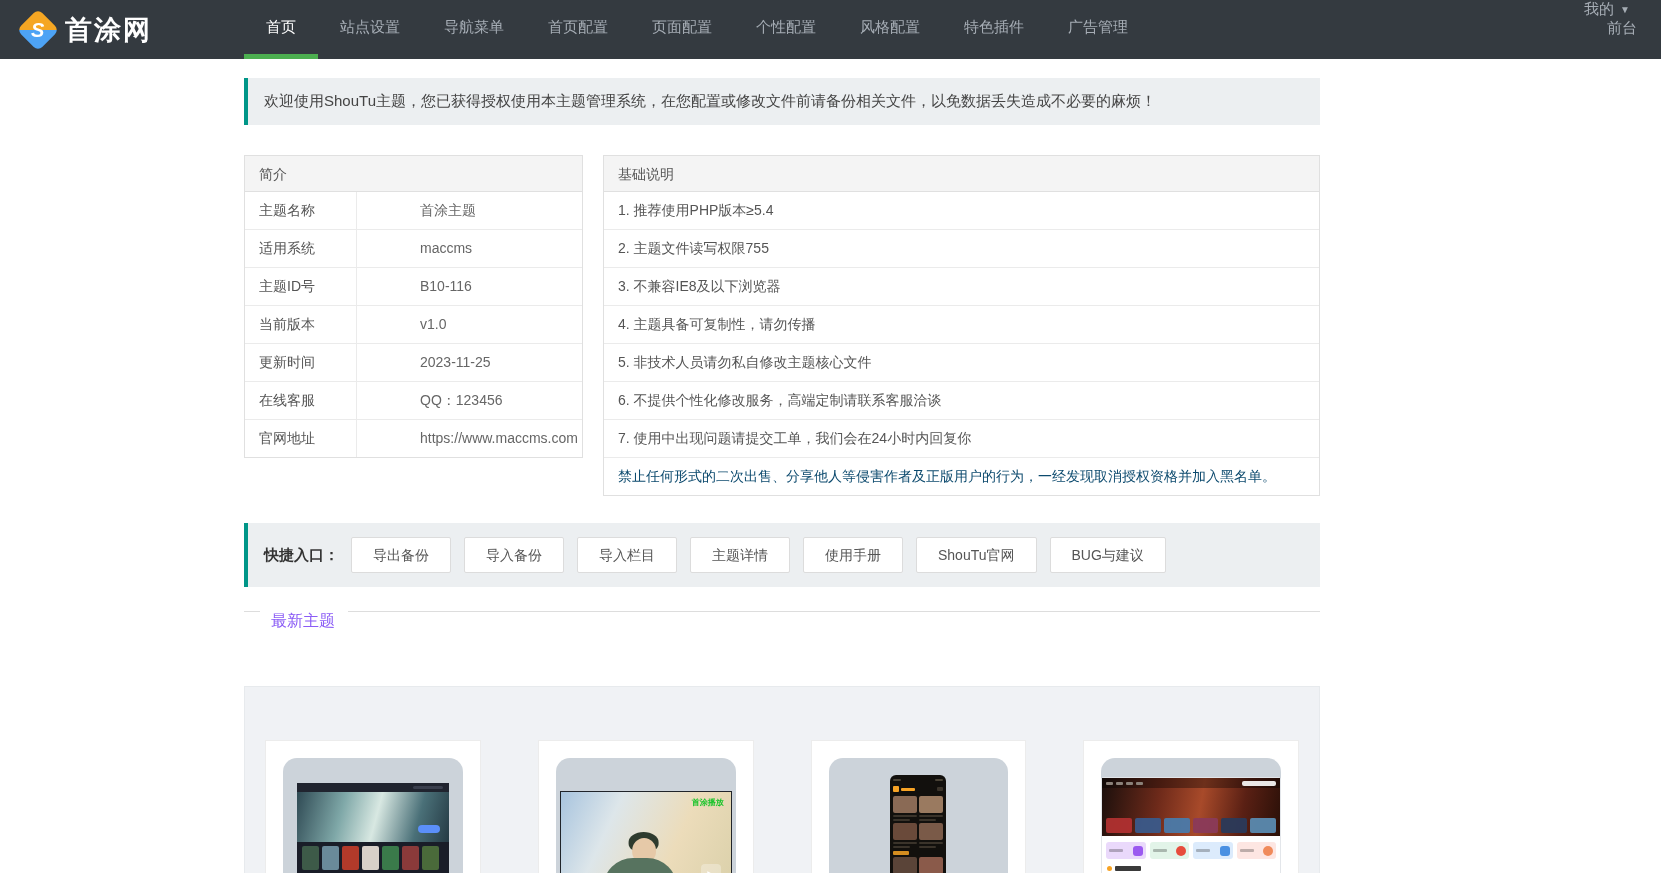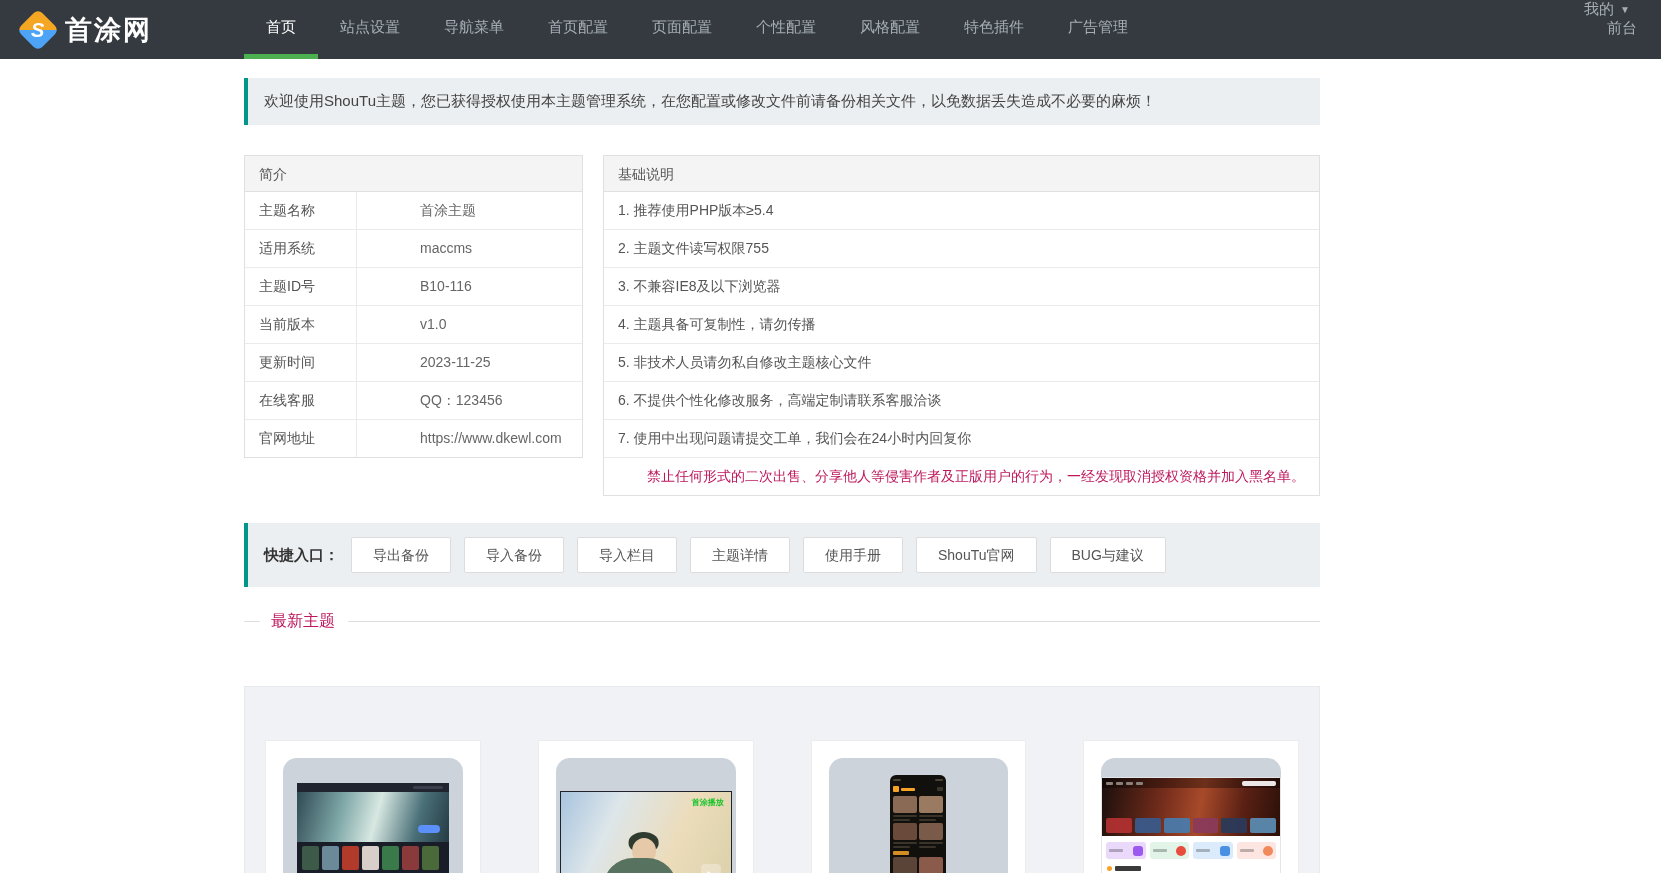--- a/index.html
+++ b/index.html
@@ -39,29 +39,29 @@
   .panel-left { width:339px; flex:none; }
   .panel-right { flex:1; }
   .panel-header { background:#f4f4f4; border-bottom:1px solid #e0e0e0; padding:0 14px;
     height:36px; line-height:36px; font-size:14px; color:#555; }
   .irow { display:flex; font-size:14px;gap:47px; }
   .irow + .irow { border-top:1px solid #ebebeb; }
   .irow .lbl { width:112px; flex:none; padding:10px 0 10px 14px; border-right:1px solid #ebebeb; color:#555; line-height:17px; }
   .irow .val { padding:10px 12px 10px 16px; color:#666; line-height:17px; }
   .nrow { padding:10px 14px; font-size:14px; color:#555; line-height:17px; }
   .nrow + .nrow { border-top:1px solid #ebebeb; }
-  .nrow.warning { color:#be185d;text-align:right; }
+  .nrow.warning { color:#0c4a6e; }
 
   .quick { margin-top:27px; background:#eceff1; border-left:4px solid #009688;
     padding:14px 16px; display:flex; align-items:center; }
   .quick-label { font-size:15px; font-weight:bold; color:#333; margin-right:12px; }
   .qbtn { background:#fff; border:1px solid #dcdcdc; border-radius:2px; height:36px; line-height:34px;
     padding:0 21px; font-size:14px; color:#555; margin-right:13px; cursor:pointer; white-space:nowrap; }
 
-  .section-title { margin-top:24px; display:flex; align-items:center; font-size:16px; color:#be185d; }
+  .section-title { margin-top:24px; display:flex; font-size:16px; color:#8b5cf6; }
   .line-s { width:16px; height:1px; background:#ddd; margin-right:11px; }
   .line-l { flex:1; height:1px; background:#ddd; margin-left:13px; }
 
   
   .cards-box { margin-top:54px; background:#f0f2f5; border:1px solid #e7eaed;
     padding:53px 20px 60px; display:flex; gap:57px; height:420px; }
   .tcard { flex:1; background:#fff; border:1px solid #ececec; padding:17px; cursor:pointer; }
   .thumb { background:#ccd3da; border-radius:14px; height:100%; display:flex; justify-content:center;
     position:relative; overflow:hidden; }
 
@@ -177,21 +177,21 @@
       <div class="irow">
         <div class="lbl">更新时间</div>
         <div class="val">2023-11-25</div>
       </div>
       <div class="irow">
         <div class="lbl">在线客服</div>
         <div class="val">QQ：123456</div>
       </div>
       <div class="irow">
         <div class="lbl">官网地址</div>
-        <div class="val">https://www.dkewl.com</div>
+        <div class="val">https://www.maccms.com</div>
       </div>
     </div>
 
     <div class="panel panel-right">
       <div class="panel-header">基础说明</div>
       <div class="nrow">1. 推荐使用PHP版本≥5.4</div>
       <div class="nrow">2. 主题文件读写权限755</div>
       <div class="nrow">3. 不兼容IE8及以下浏览器</div>
       <div class="nrow">4. 主题具备可复制性，请勿传播</div>
       <div class="nrow">5. 非技术人员请勿私自修改主题核心文件</div>

